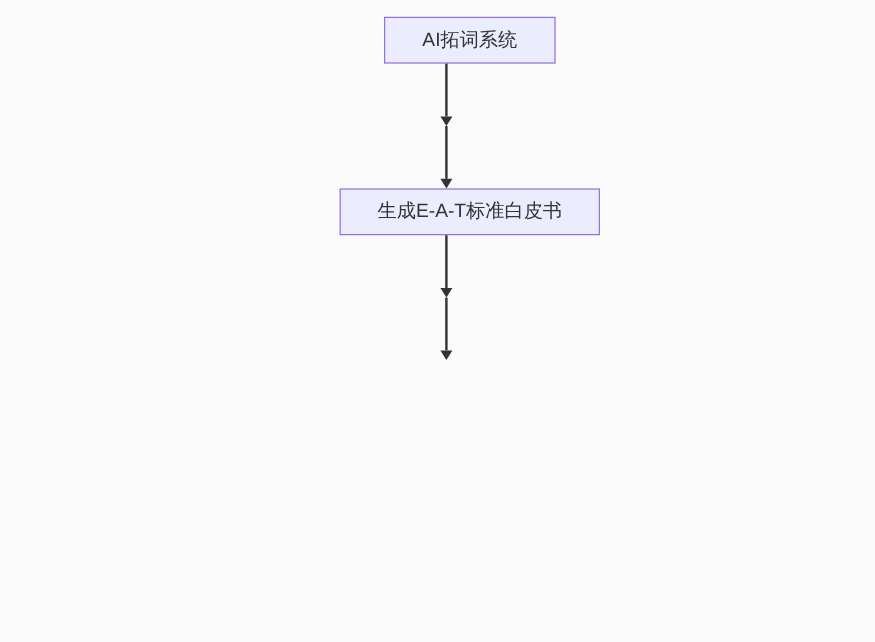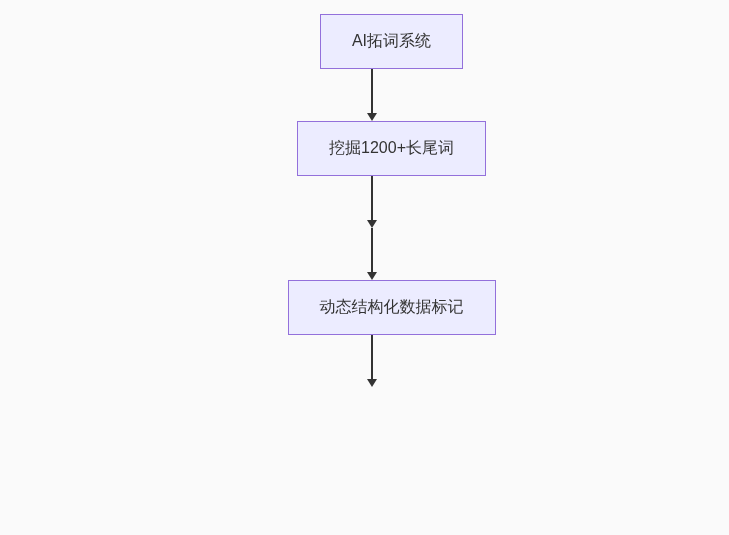--- a/index.html
+++ b/index.html
@@ -21,21 +21,21 @@
     position: relative;
     width: 729px;
     height: 535px;
     display: flex;
     flex-direction: column;
     align-items: center;
     padding-top: 14px;
     left: 7px; 
   }
   .node {
-    height: 55px;
+    height: 39px;
     display: inline-flex;
     align-items: center;
     justify-content: center;
     padding: 0 31px;
     background: var(--node-fill);
     border: 1px solid var(--node-border);
     color: var(--text);
     font-size: 16px;
     white-space: nowrap;
     flex: 0 0 auto;
@@ -69,38 +69,35 @@
 
   <div class="node">
     <span>AI拓词系统</span>
   </div>
 
   <div class="arrow">
     <div class="shaft"></div>
     <div class="head"></div>
   </div>
 
+
+  <div class="arrow">
+    <div class="shaft"></div>
+    <div class="head"></div>
+  </div>
+
   <div class="node">
-    <span>挖掘1200+长尾词</span>
+    <span>生成E-A-T标准白皮书</span>
   </div>
 
   <div class="arrow">
     <div class="shaft"></div>
     <div class="head"></div>
   </div>
 
 
   <div class="arrow">
     <div class="shaft"></div>
     <div class="head"></div>
   </div>
 
-  <div class="node">
-    <span>动态结构化数据标记</span>
-  </div>
-
-  <div class="arrow">
-    <div class="shaft"></div>
-    <div class="head"></div>
-  </div>
-
 
 </div>
 
 </body></html>

